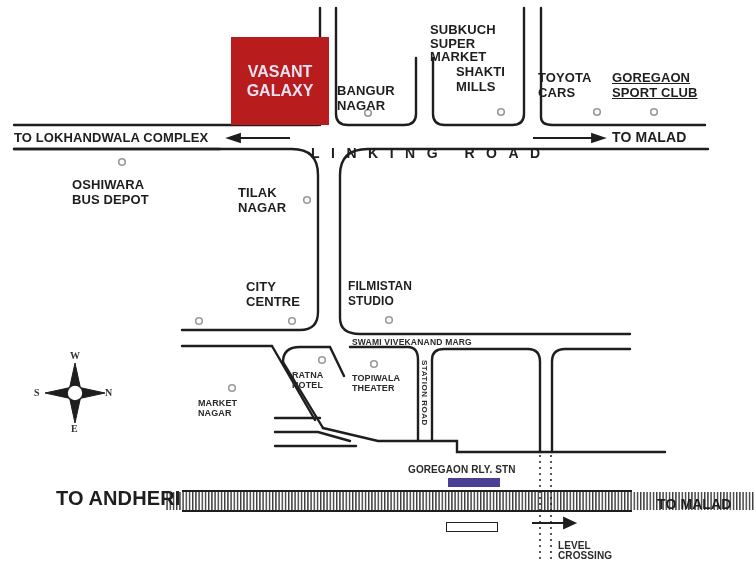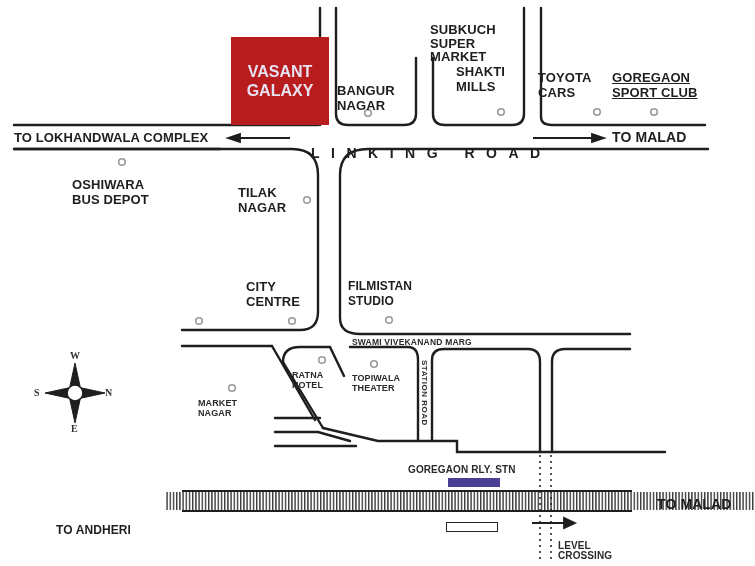--- a/index.html
+++ b/index.html
@@ -138,19 +138,19 @@
 THEATER</div>
 <div class="lbl sm" style="left:198px; top:398px; width:70px;">MARKET
 NAGAR</div>
 
 <div class="lbl sm" style="left:408px; top:465px; width:130px; font-size:10px;">GOREGAON RLY. STN</div>
 <div class="station-box"></div>
 <div class="platform-box"></div>
 <div class="lbl sm" style="left:558px; top:541px; width:60px; font-size:10px;">LEVEL
 CROSSING</div>
 
-<div class="lbl left" style="left:56px; top:523px; font-size:12px;">TO ANDHERI</div>
+<div class="lbl left" style="left:56px; top:491px; font-size:20px;">TO ANDHERI</div>
 <div class="lbl left" style="left:657px; top:497px; font-size:14px;">TO MALAD</div>
 
 <div class="compass-l" style="left:70px; top:350px;">W</div>
 <div class="compass-l" style="left:34px; top:387px;">S</div>
 <div class="compass-l" style="left:105px; top:387px;">N</div>
 <div class="compass-l" style="left:71px; top:423px;">E</div>
 
 </body></html>

